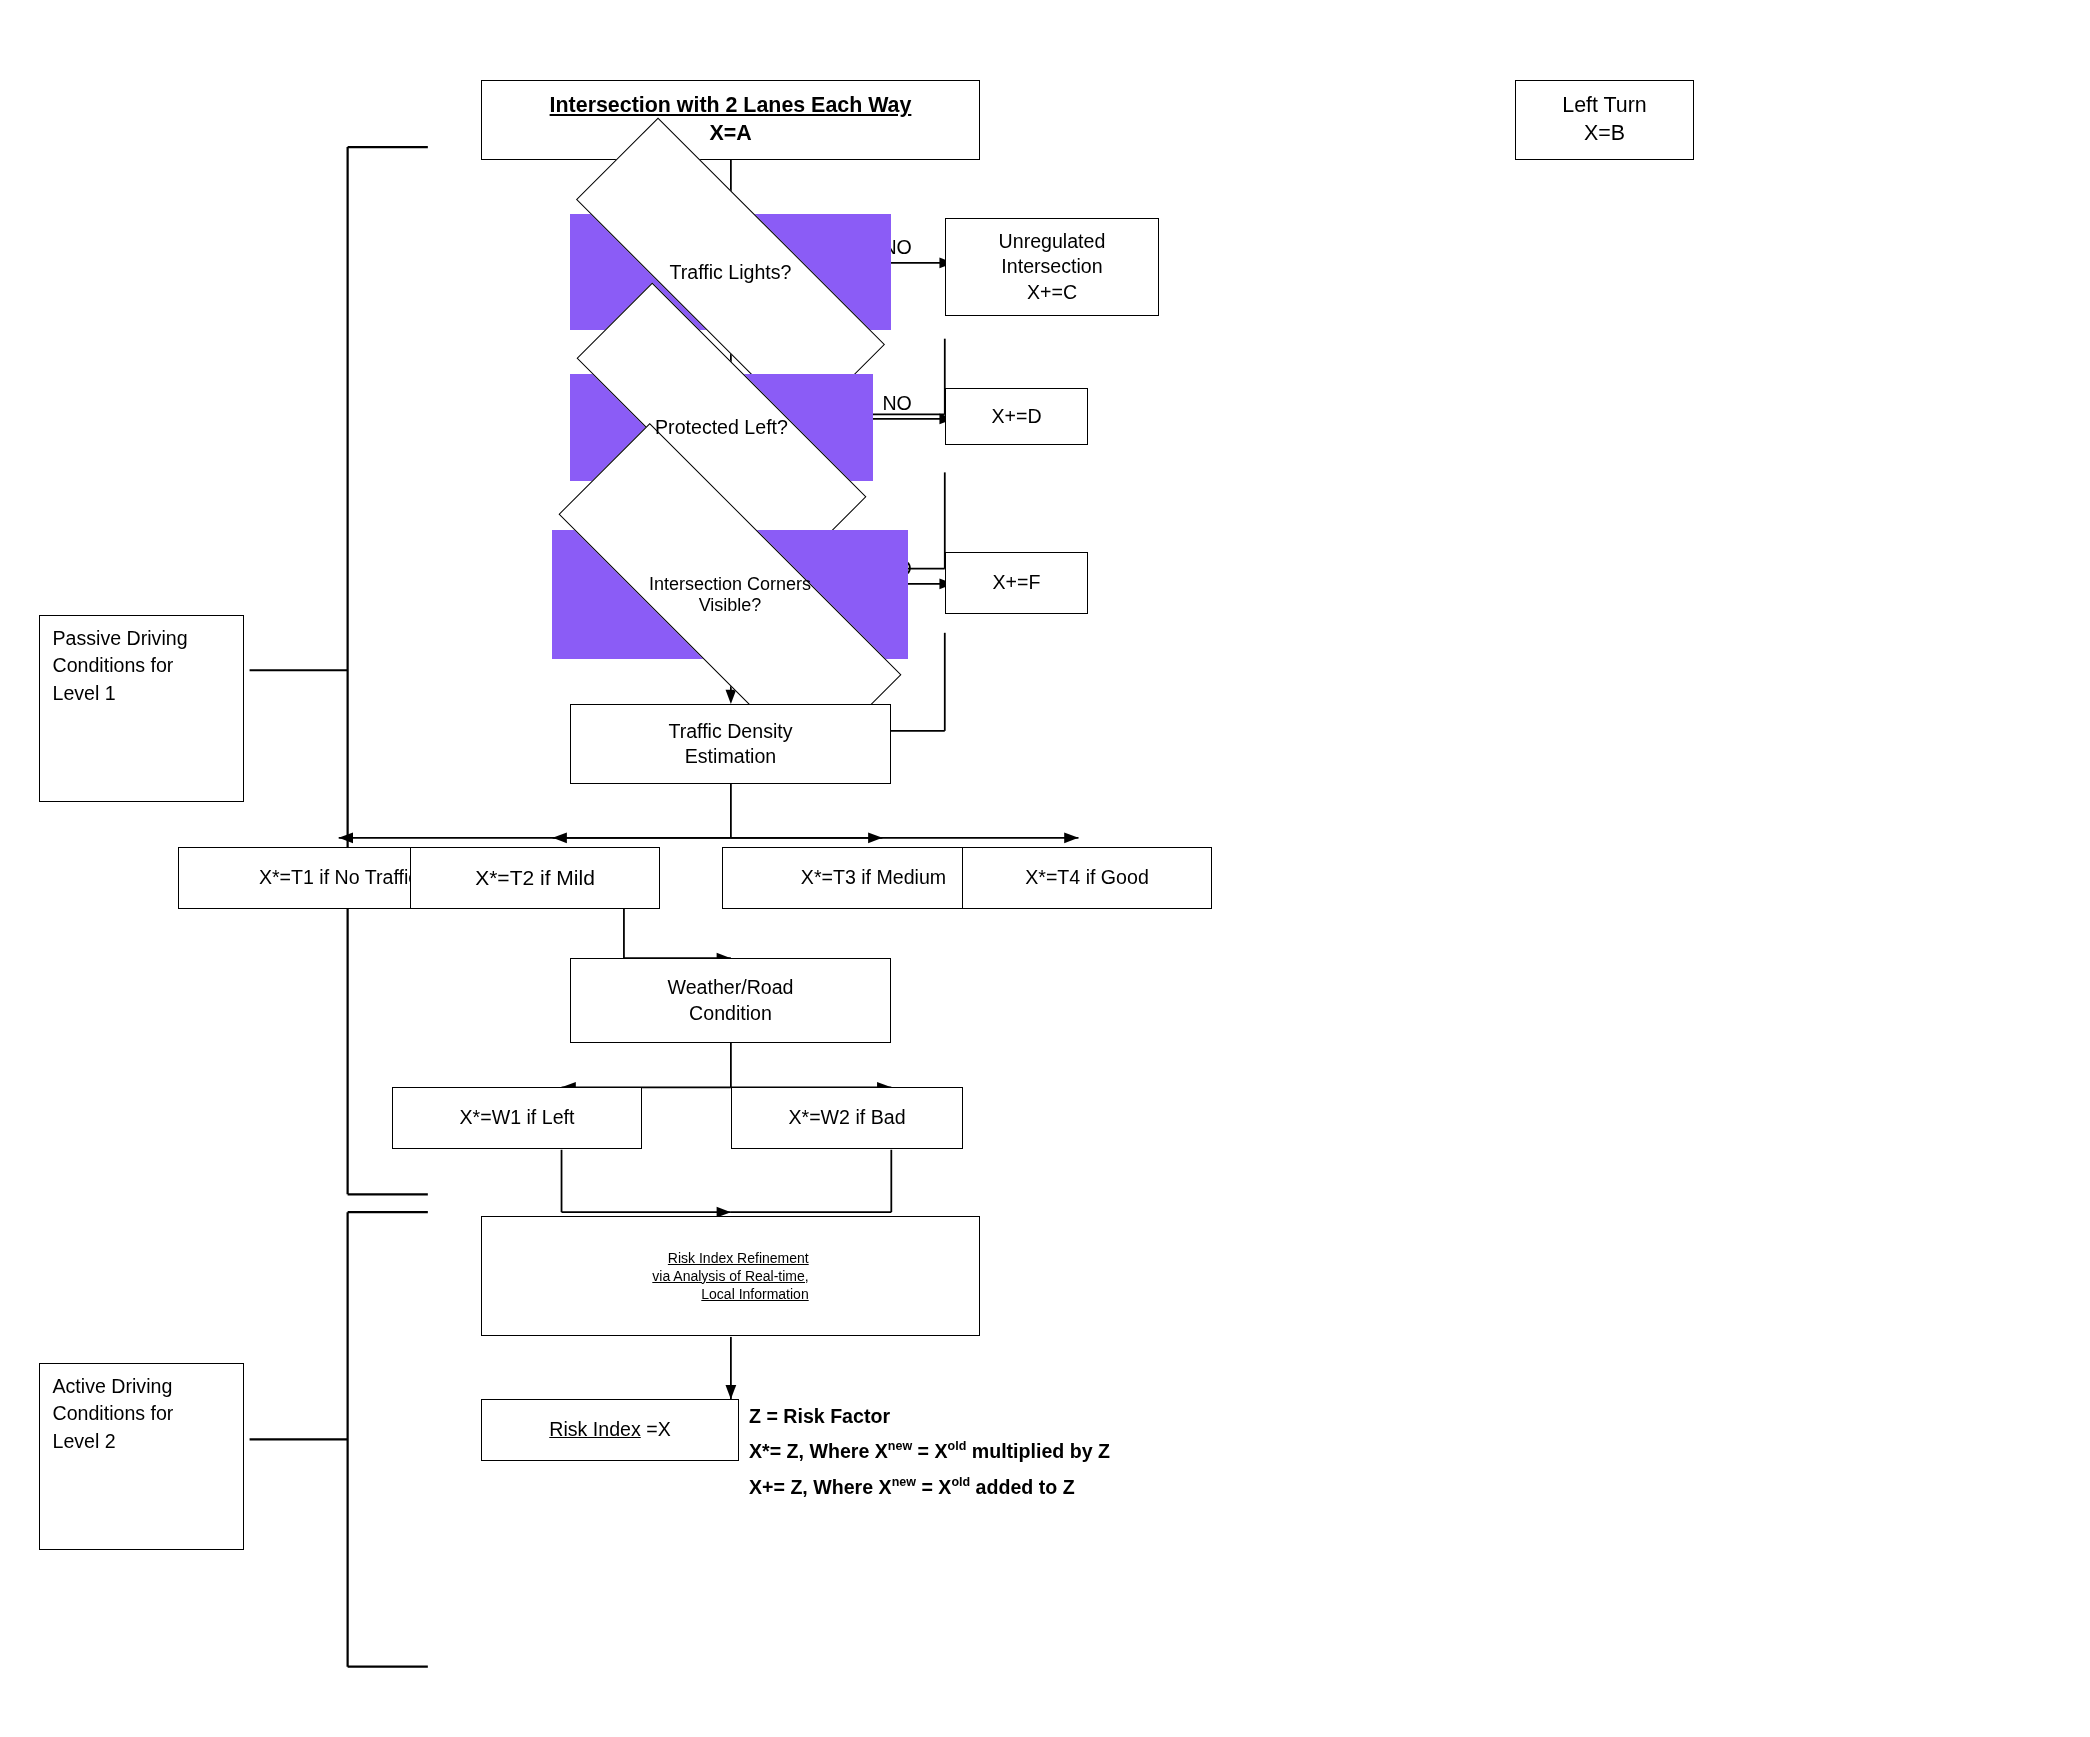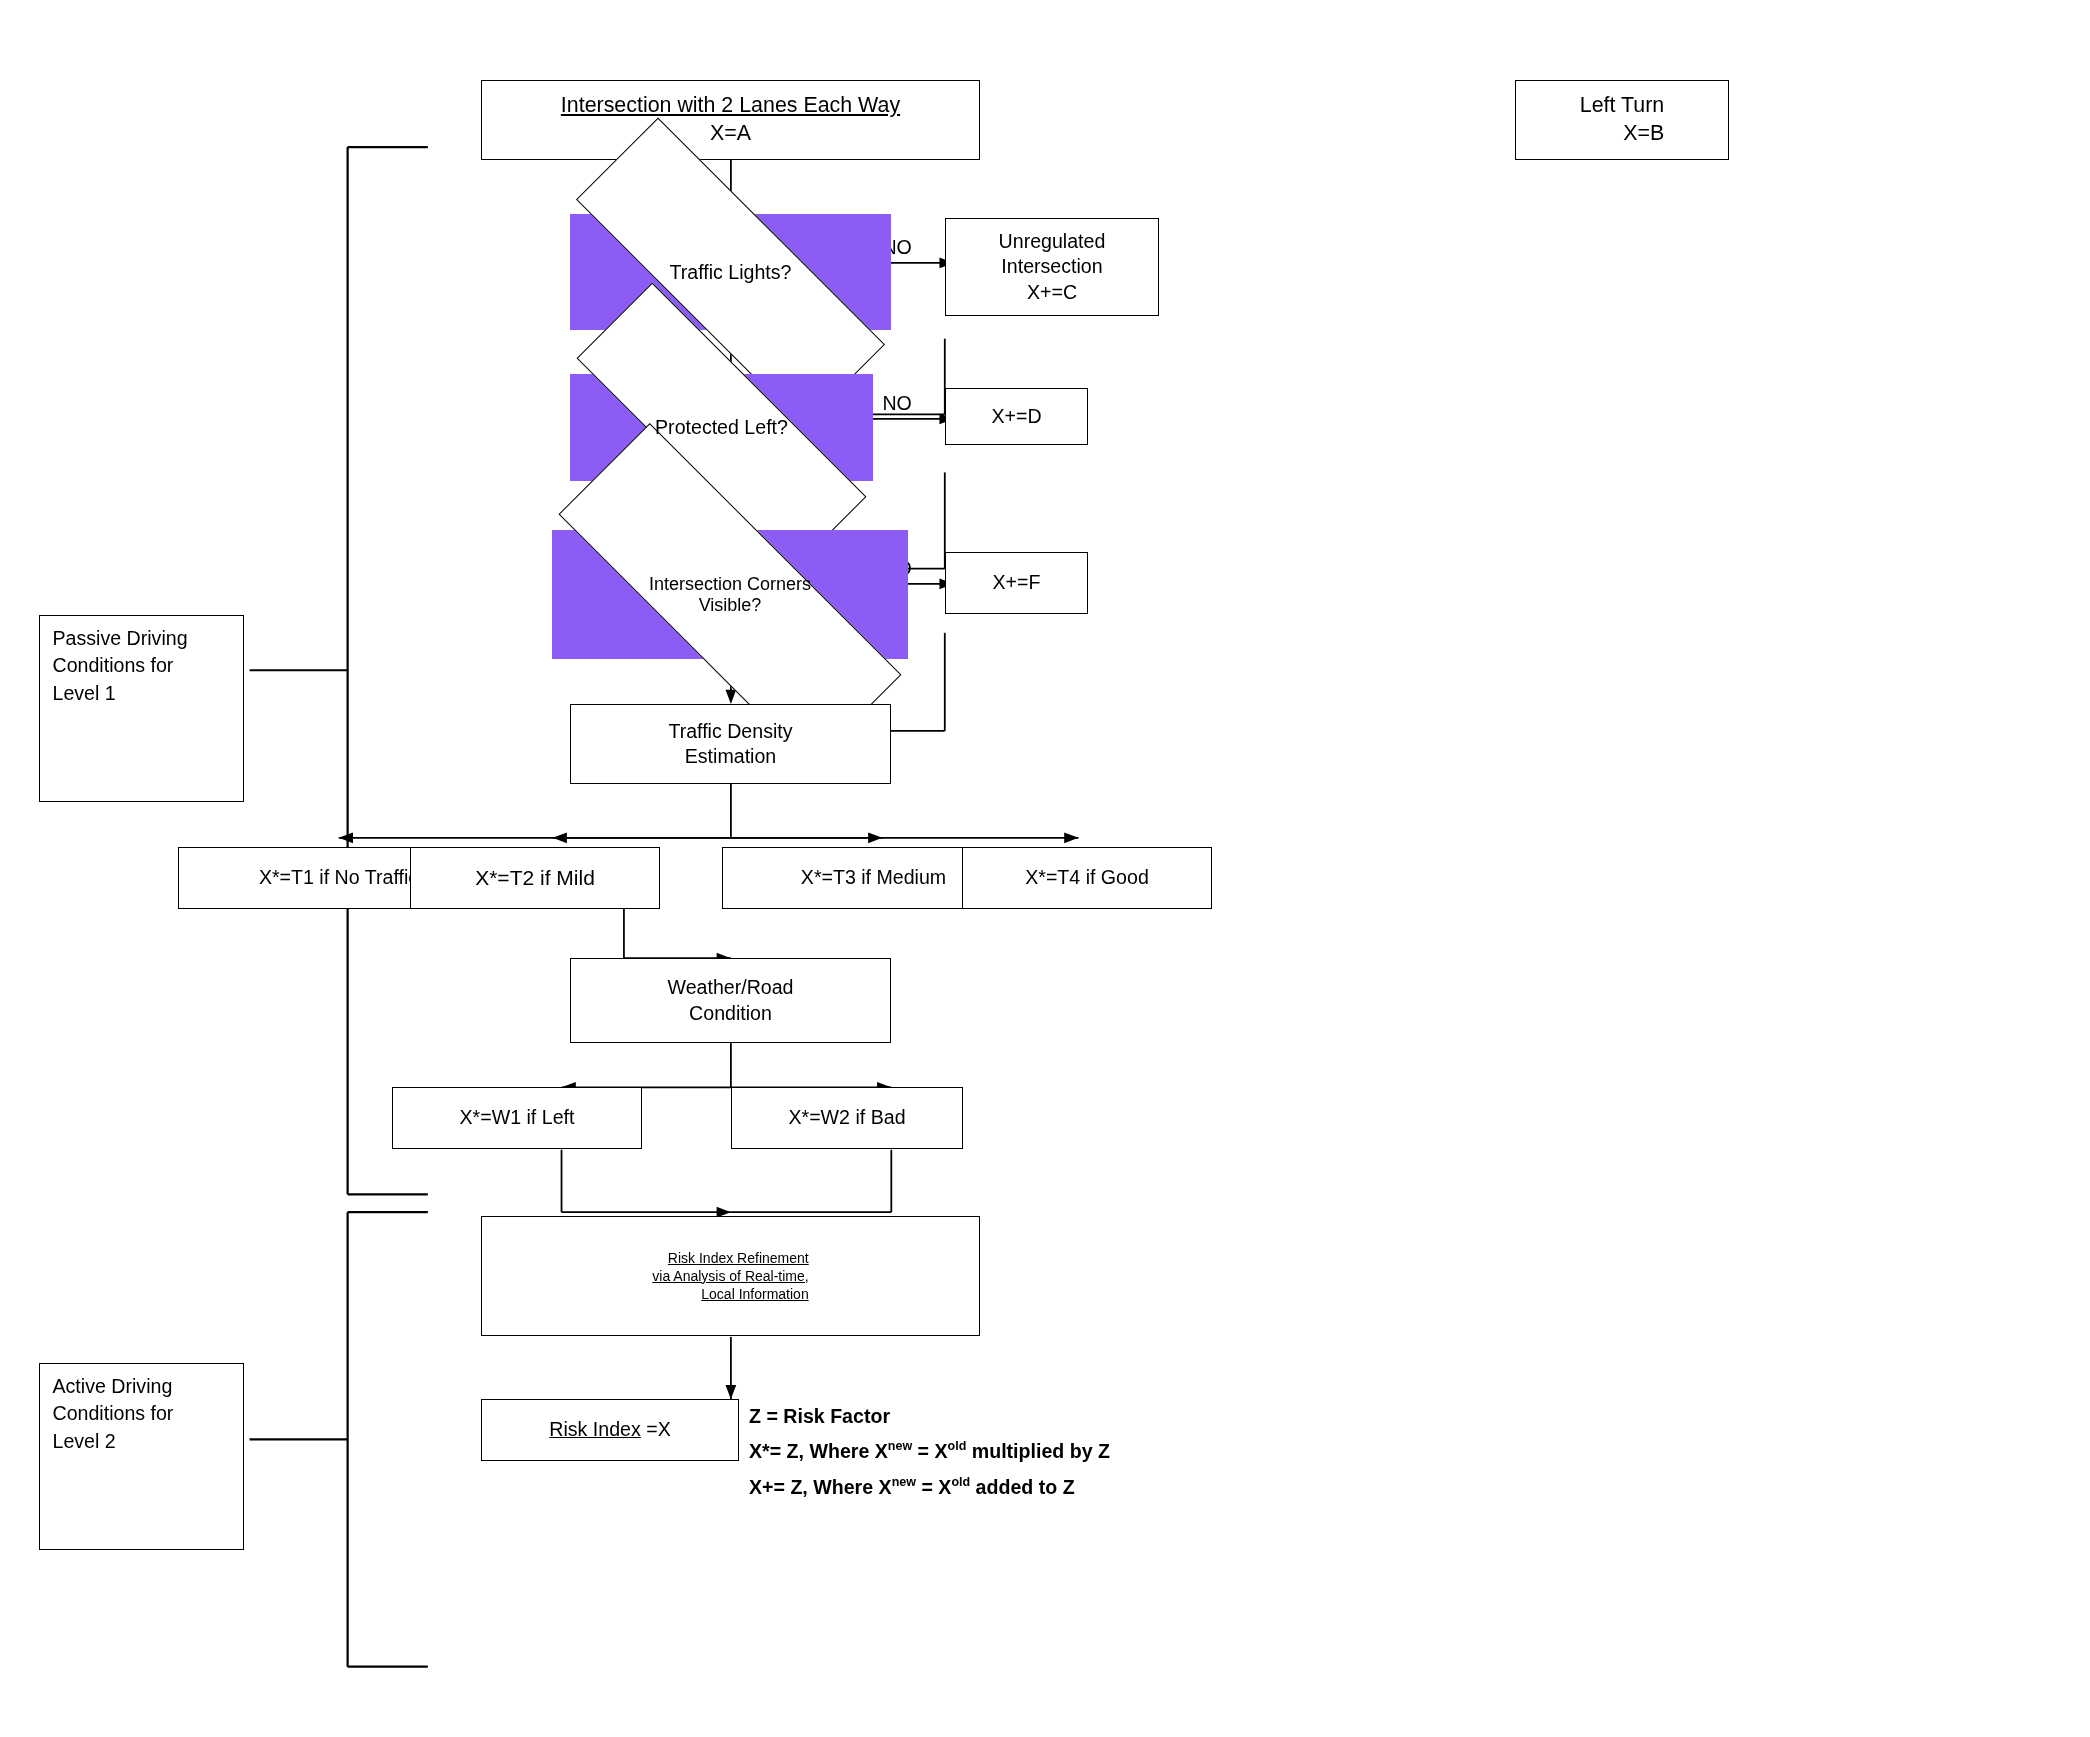--- a/index.html
+++ b/index.html
@@ -162,28 +162,28 @@
     <line x1="390" y1="1340" x2="480" y2="1340" stroke="#000" stroke-width="2.5"></line>
 
     <line x1="280" y1="752" x2="390" y2="752" stroke="#000" stroke-width="2.5"></line>
 
     <line x1="390" y1="1360" x2="390" y2="1870" stroke="#000" stroke-width="2.5"></line>
     <line x1="390" y1="1360" x2="480" y2="1360" stroke="#000" stroke-width="2.5"></line>
     <line x1="390" y1="1870" x2="480" y2="1870" stroke="#000" stroke-width="2.5"></line>
     <line x1="280" y1="1615" x2="390" y2="1615" stroke="#000" stroke-width="2.5"></line>
   </svg>
 
-  <div class="box" style="left:481px; top:80px; width:499px; height:80px; font-size:21.4px;">
+  <div class="box" style="left:481px; top:80px; width:499px; height:80px; font-size:21.4px;font-weight:bold;">
     <span>
       <u>Intersection with  2 Lanes Each Way</u><br>
       X=A
     </span>
   </div>
 
-  <div class="box" style="left:1515px; top:80px; width:214px; height:80px; font-size:21.4px;text-align:right;">
+  <div class="box" style="left:1515px; top:80px; width:179px; height:80px; font-size:21.4px;">
     <span>
       Left Turn<br>X=B
     </span>
   </div>
 
   <div class="diamond" style="left:570px; top:214px; width:321px; height:116px;">
     <div class="diamond-inner"></div>
     <span class="diamond-text">Traffic Lights?</span>
   </div>
 

